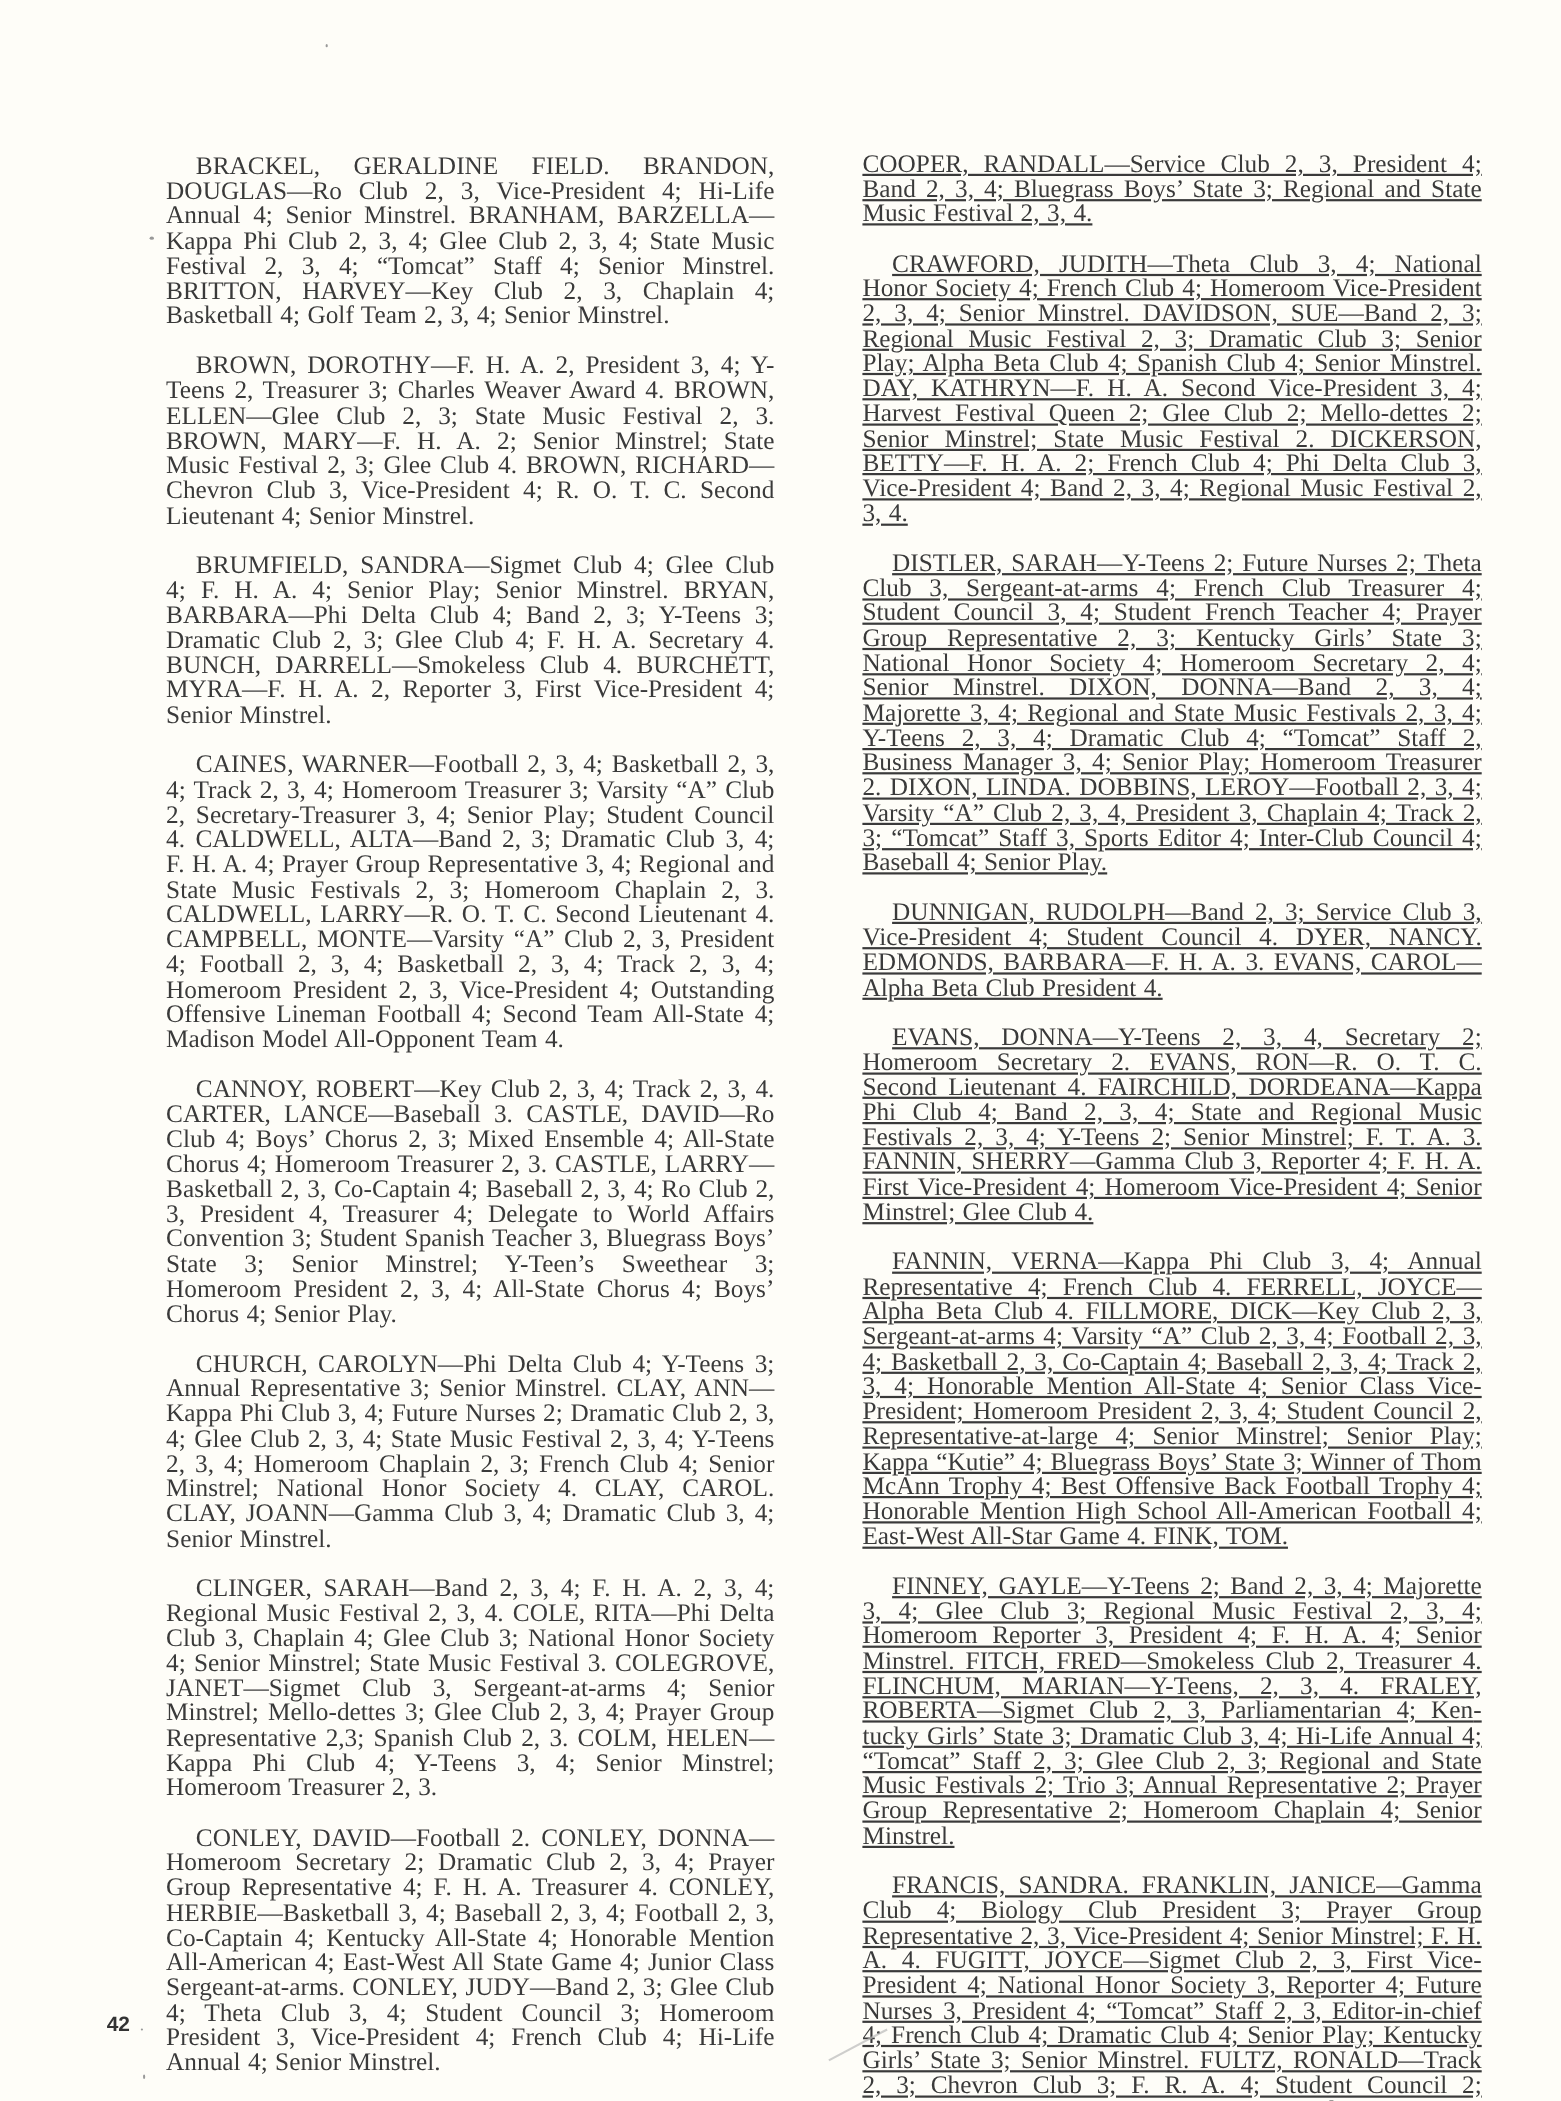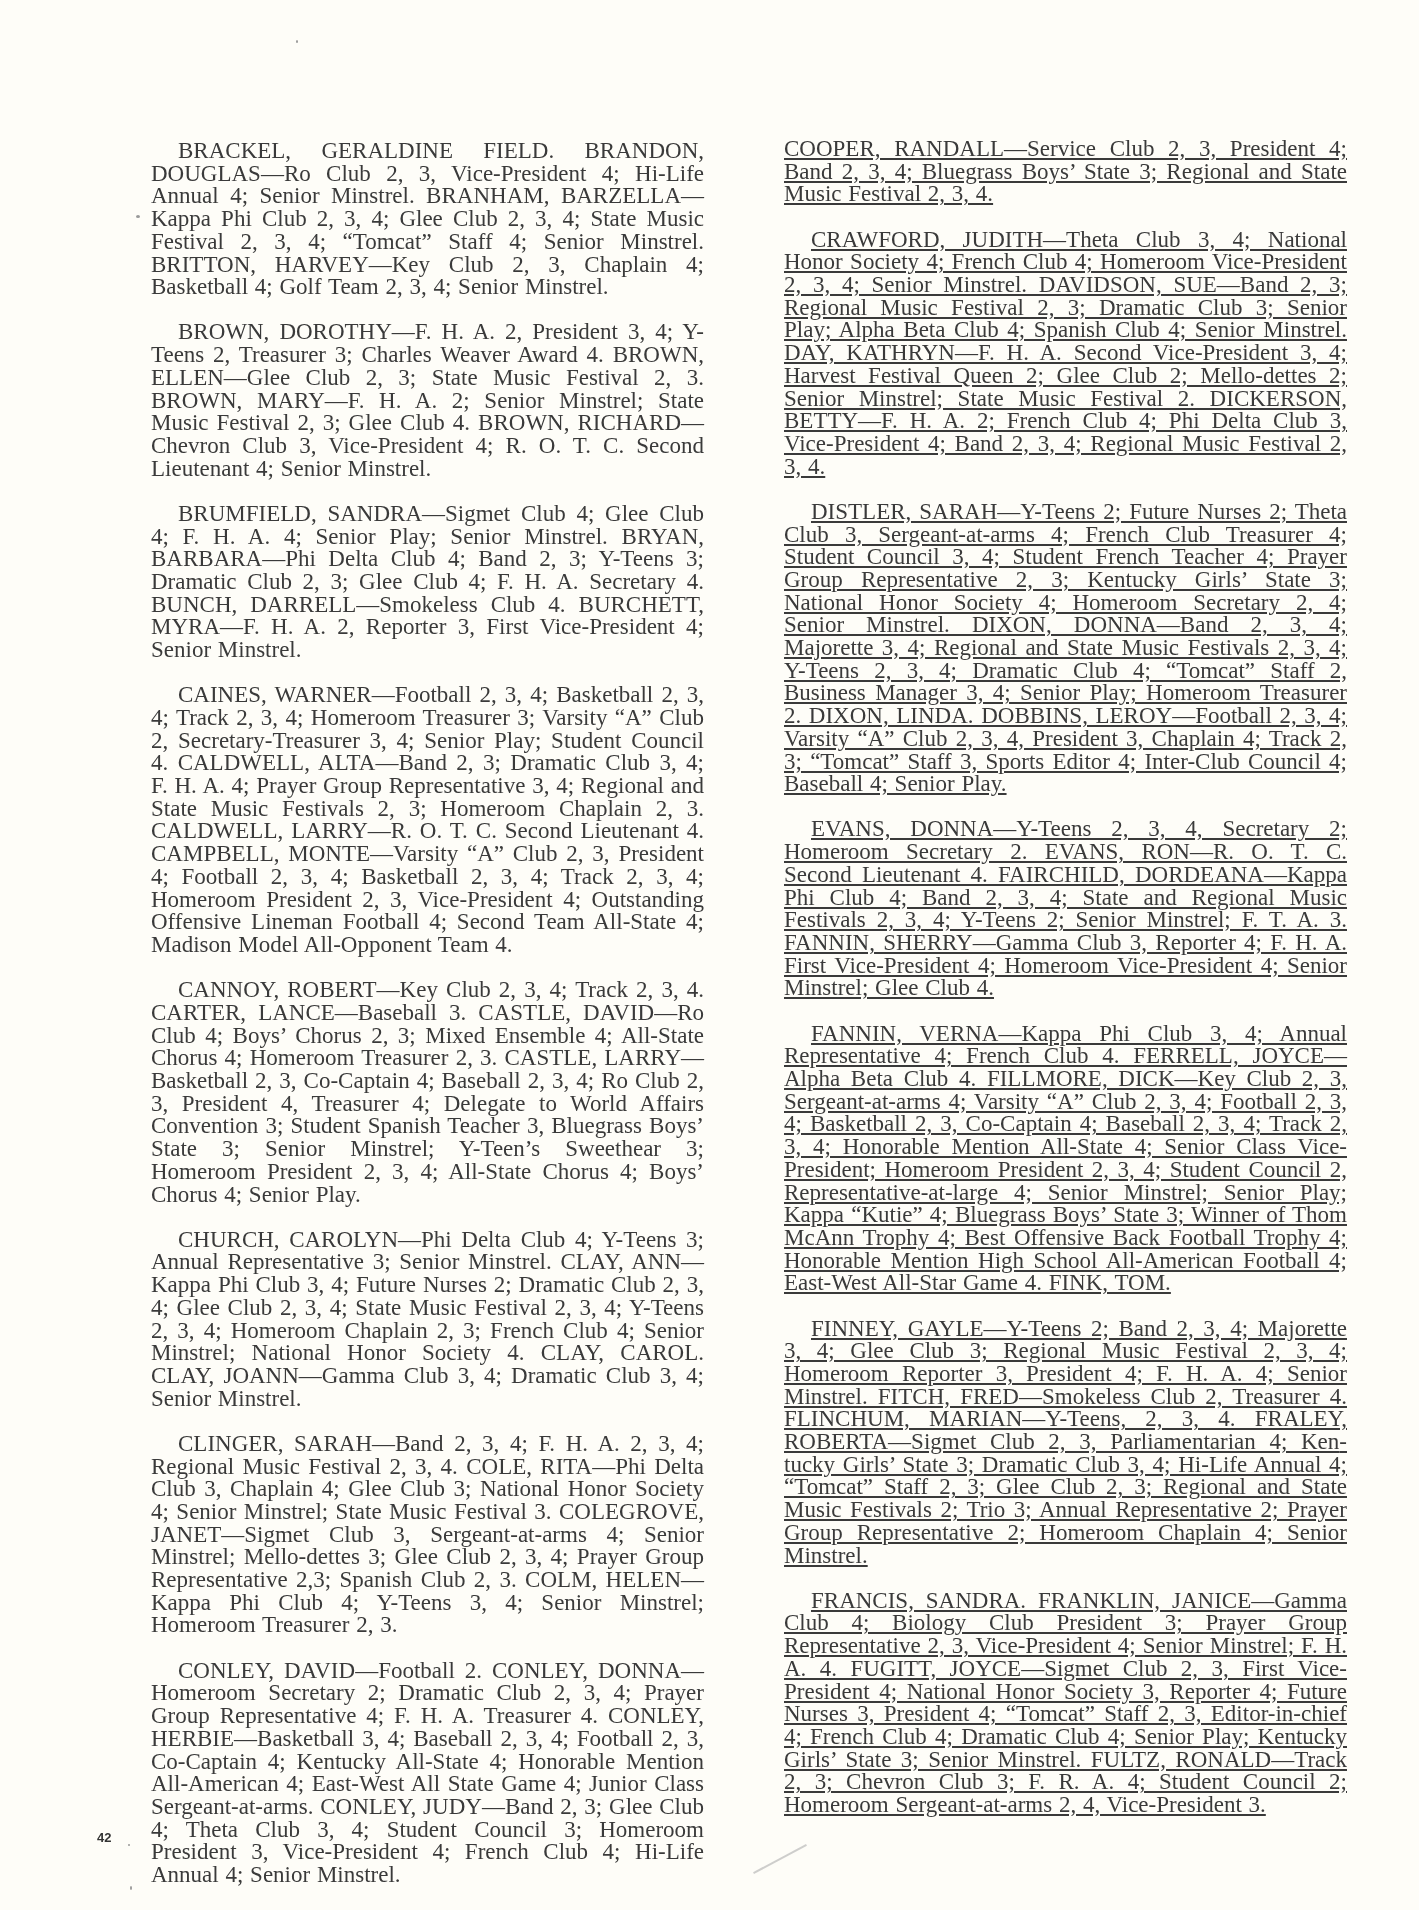--- a/index.html
+++ b/index.html
@@ -15,21 +15,21 @@
     text-align: justify; hyphens: manual;
     word-spacing: 1px;
   }
   .col.left { left: 151px; width: 553px; }
   .col.right { left: 784px; width: 563px; top: 138px; text-decoration: underline; }
   .col p { margin: 0 0 22.5px 0; text-indent: 27px; }
   .col.right p:first-child { text-indent: 0; }
   .page-num {
     position: absolute; left: 97px; top: 1830px;
     font-family: "Liberation Sans", "DejaVu Sans", sans-serif;
-    font-weight: bold; font-size: 13px; color: #333;
+    font-weight: bold; font-size: 19px; color: #333;
   }
   .speck { position: absolute; background: #999; border-radius: 50%; }
   .scratch {
     position: absolute; left: 750px; top: 1858px; width: 60px; height: 2px;
     background: #b9b9b9; transform: rotate(-28deg); opacity: .7;
   }
 </style>
 </head>
 <body>
 
@@ -41,20 +41,21 @@
   <p>CANNOY, ROBERT—Key Club 2, 3, 4; Track 2, 3, 4. CAR­TER, LANCE—Baseball 3. CASTLE, DAVID—Ro Club 4; Boys’ Chorus 2, 3; Mixed Ensemble 4; All-State Chorus 4; Homeroom Treasurer 2, 3. CASTLE, LARRY—Basketball 2, 3, Co-Captain 4; Baseball 2, 3, 4; Ro Club 2, 3, President 4, Treasurer 4; Delegate to World Affairs Convention 3; Student Spanish Teacher 3, Bluegrass Boys’ State 3; Senior Minstrel; Y-Teen’s Sweethear 3; Homeroom President 2, 3, 4; All-State Chorus 4; Boys’ Chorus 4; Senior Play.</p>
   <p>CHURCH, CAROLYN—Phi Delta Club 4; Y-Teens 3; Annual Representative 3; Senior Minstrel. CLAY, ANN—Kappa Phi Club 3, 4; Future Nurses 2; Dramatic Club 2, 3, 4; Glee Club 2, 3, 4; State Music Festival 2, 3, 4; Y-Teens 2, 3, 4; Homeroom Chap­lain 2, 3; French Club 4; Senior Minstrel; National Honor Society 4. CLAY, CAROL. CLAY, JOANN—Gamma Club 3, 4; Drama­tic Club 3, 4; Senior Minstrel.</p>
   <p>CLINGER, SARAH—Band 2, 3, 4; F. H. A. 2, 3, 4; Regional Music Festival 2, 3, 4. COLE, RITA—Phi Delta Club 3, Chap­lain 4; Glee Club 3; National Honor Society 4; Senior Minstrel; State Music Festival 3. COLEGROVE, JANET—Sigmet Club 3, Sergeant-at-arms 4; Senior Minstrel; Mello-dettes 3; Glee Club 2, 3, 4; Prayer Group Representative 2,3; Spanish Club 2, 3. COLM, HELEN—Kappa Phi Club 4; Y-Teens 3, 4; Senior Min­strel; Homeroom Treasurer 2, 3.</p>
   <p>CONLEY, DAVID—Football 2. CONLEY, DONNA—Home­room Secretary 2; Dramatic Club 2, 3, 4; Prayer Group Representa­tive 4; F. H. A. Treasurer 4. CONLEY, HERBIE—Basketball 3, 4; Baseball 2, 3, 4; Football 2, 3, Co-Captain 4; Kentucky All-State 4; Honorable Mention All-American 4; East-West All State Game 4; Junior Class Sergeant-at-arms. CONLEY, JUDY—Band 2, 3; Glee Club 4; Theta Club 3, 4; Student Council 3; Homeroom President 3, Vice-President 4; French Club 4; Hi-Life Annual 4; Senior Minstrel.</p>
 </div>
 
 <div class="col right">
   <p>COOPER, RANDALL—Service Club 2, 3, President 4; Band 2, 3, 4; Bluegrass Boys’ State 3; Regional and State Music Festival 2, 3, 4.</p>
   <p>CRAWFORD, JUDITH—Theta Club 3, 4; National Honor Society 4; French Club 4; Homeroom Vice-President 2, 3, 4; Sen­ior Minstrel. DAVIDSON, SUE—Band 2, 3; Regional Music Festival 2, 3; Dramatic Club 3; Senior Play; Alpha Beta Club 4; Spanish Club 4; Senior Minstrel. DAY, KATHRYN—F. H. A. Second Vice-President 3, 4; Harvest Festival Queen 2; Glee Club 2; Mello-dettes 2; Senior Minstrel; State Music Festival 2. DICK­ERSON, BETTY—F. H. A. 2; French Club 4; Phi Delta Club 3, Vice-President 4; Band 2, 3, 4; Regional Music Festival 2, 3, 4.</p>
   <p>DISTLER, SARAH—Y-Teens 2; Future Nurses 2; Theta Club 3, Sergeant-at-arms 4; French Club Treasurer 4; Student Council 3, 4; Student French Teacher 4; Prayer Group Representative 2, 3; Kentucky Girls’ State 3; National Honor Society 4; Homeroom Secretary 2, 4; Senior Minstrel. DIXON, DONNA—Band 2, 3, 4; Majorette 3, 4; Regional and State Music Festivals 2, 3, 4; Y-Teens 2, 3, 4; Dramatic Club 4; “Tomcat” Staff 2, Business Manager 3, 4; Senior Play; Homeroom Treasurer 2. DIXON, LINDA. DOBBINS, LEROY—Football 2, 3, 4; Varsity “A” Club 2, 3, 4, President 3, Chaplain 4; Track 2, 3; “Tomcat” Staff 3, Sports Editor 4; Inter-Club Council 4; Baseball 4; Senior Play.</p>
+  <p>DUNNIGAN, RUDOLPH—Band 2, 3; Service Club 3, Vice-President 4; Student Council 4. DYER, NANCY. EDMONDS, BARBARA—F. H. A. 3. EVANS, CAROL—Alpha Beta Club President 4.</p>
   <p>EVANS, DONNA—Y-Teens 2, 3, 4, Secretary 2; Homeroom Secretary 2. EVANS, RON—R. O. T. C. Second Lieutenant 4. FAIRCHILD, DORDEANA—Kappa Phi Club 4; Band 2, 3, 4; State and Regional Music Festivals 2, 3, 4; Y-Teens 2; Senior Minstrel; F. T. A. 3. FANNIN, SHERRY—Gamma Club 3, Re­porter 4; F. H. A. First Vice-President 4; Homeroom Vice-President 4; Senior Minstrel; Glee Club 4.</p>
   <p>FANNIN, VERNA—Kappa Phi Club 3, 4; Annual Representa­tive 4; French Club 4. FERRELL, JOYCE—Alpha Beta Club 4. FILLMORE, DICK—Key Club 2, 3, Sergeant-at-arms 4; Varsity “A” Club 2, 3, 4; Football 2, 3, 4; Basketball 2, 3, Co-Captain 4; Baseball 2, 3, 4; Track 2, 3, 4; Honorable Mention All-State 4; Senior Class Vice-President; Homeroom President 2, 3, 4; Stu­dent Council 2, Representative-at-large 4; Senior Minstrel; Sen­ior Play; Kappa “Kutie” 4; Bluegrass Boys’ State 3; Winner of Thom McAnn Trophy 4; Best Offensive Back Football Trophy 4; Honorable Mention High School All-American Football 4; East-West All-Star Game 4. FINK, TOM.</p>
   <p>FINNEY, GAYLE—Y-Teens 2; Band 2, 3, 4; Majorette 3, 4; Glee Club 3; Regional Music Festival 2, 3, 4; Homeroom Reporter 3, President 4; F. H. A. 4; Senior Minstrel. FITCH, FRED—Smoke­less Club 2, Treasurer 4. FLINCHUM, MARIAN—Y-Teens, 2, 3, 4. FRALEY, ROBERTA—Sigmet Club 2, 3, Parliamentarian 4; Ken­tucky Girls’ State 3; Dramatic Club 3, 4; Hi-Life Annual 4; “Tom­cat” Staff 2, 3; Glee Club 2, 3; Regional and State Music Festivals 2; Trio 3; Annual Representative 2; Prayer Group Representative 2; Homeroom Chaplain 4; Senior Minstrel.</p>
   <p>FRANCIS, SANDRA. FRANKLIN, JANICE—Gamma Club 4; Biology Club President 3; Prayer Group Representative 2, 3, Vice-President 4; Senior Minstrel; F. H. A. 4. FUGITT, JOYCE—Sigmet Club 2, 3, First Vice-President 4; National Honor Society 3, Reporter 4; Future Nurses 3, President 4; “Tomcat” Staff 2, 3, Editor-in-chief 4; French Club 4; Dramatic Club 4; Senior Play; Kentucky Girls’ State 3; Senior Minstrel. FULTZ, RONALD—Track 2, 3; Chevron Club 3; F. R. A. 4; Student Council 2; Homeroom Sergeant-at-arms 2, 4, Vice-President 3.</p>
 </div>
 
 <div class="page-num">42</div>
 
 <div class="speck" style="left:296px;top:40px;width:2px;height:3px;"></div>
 <div class="speck" style="left:136px;top:215px;width:4px;height:3px;"></div>

